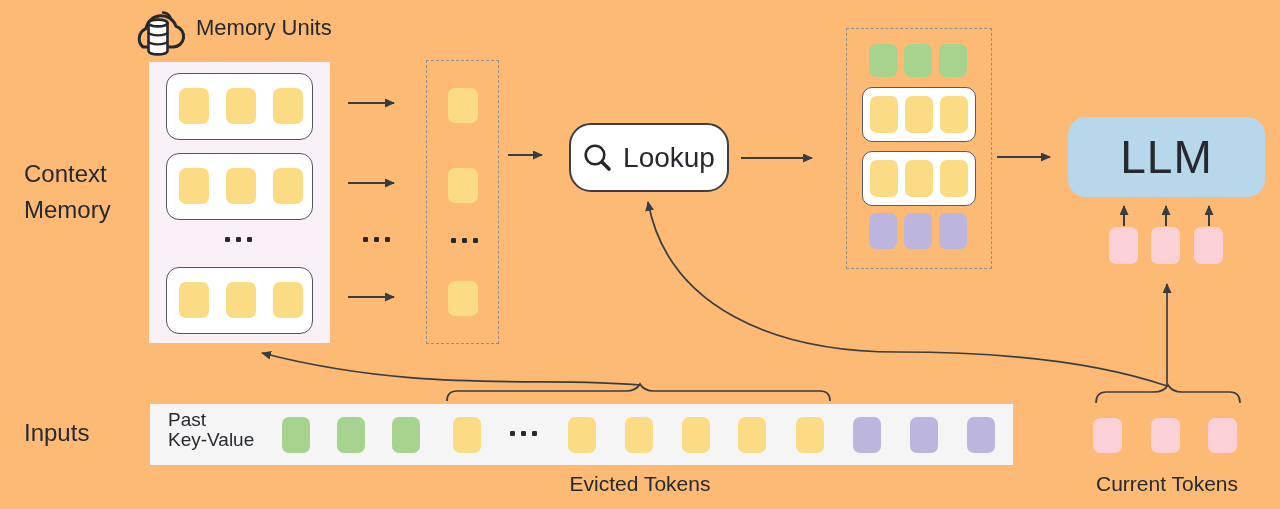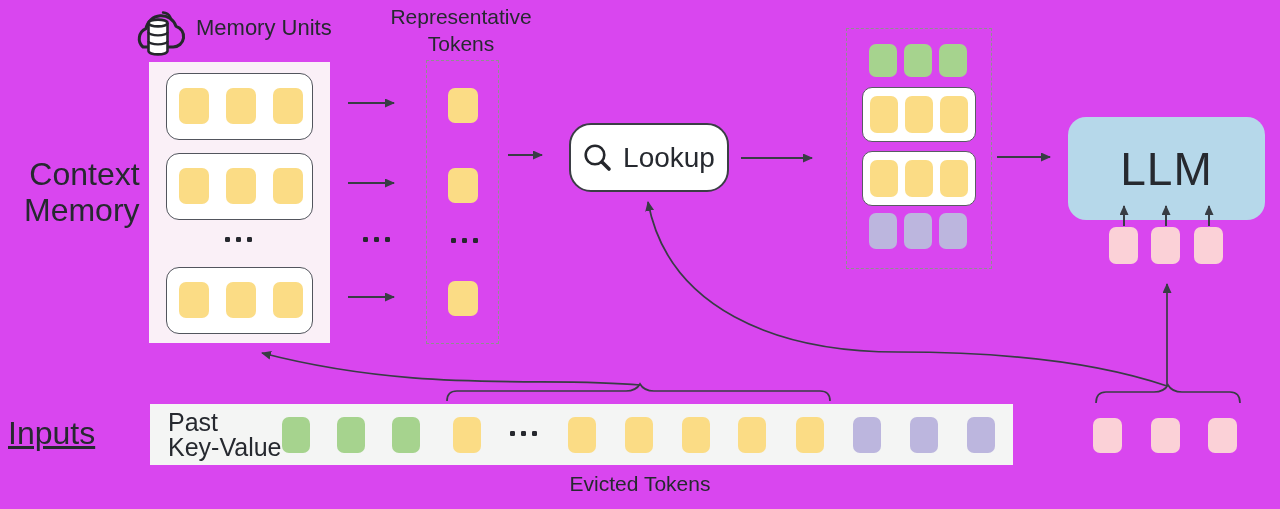--- a/index.html
+++ b/index.html
@@ -1,36 +1,36 @@
 <!DOCTYPE html>
 <html style="--accent-yellow: #FBDC85; --accent-green: #A6D38E; --accent-purple: #BCB6DE; --accent-pink: #FBD1D7; --llm-blue: #B6D8EA; --memory-bg: #FAF0F7; --strip-bg: #F4F5F4; --line: #383D44; --text: #26292F;"><head>
 <meta charset="utf-8">
 <style>
   html,body{margin:0;padding:0;background:#fff;}
   #canvas{
-    position:relative;width:1280px;height:509px;background:#d946ef;overflow:hidden;
+    position:relative;width:1280px;height:509px;background:#fdba74;overflow:hidden;
     font-family:"Liberation Sans","DejaVu Sans",sans-serif;color:var(--text,#26292F);
   }
   .abs{position:absolute;}
   .lbl{position:absolute;white-space:nowrap;}
   .ml{white-space:pre-line;}
   .ctr{transform:translateX(-50%);text-align:center;}
 
   
   #memory-panel{left:149px;top:62px;width:181px;height:281px;background:var(--memory-bg,#FAF0F7);}
   .unit{position:absolute;left:17px;width:145px;height:65px;background:#fff;
         border:1.4px solid #52555d;border-radius:13px;}
   #rep-box{left:426px;top:60px;width:71px;height:282px;border:1.6px dashed #8f8f8f;}
   #cache-box{left:846px;top:28px;width:144px;height:239px;border:1.6px dashed #8f8f8f;}
   .cache-rect{position:absolute;left:15px;width:112px;height:53px;background:#fff;
               border:1.3px solid #595c63;border-radius:10px;}
   #lookup-box{left:569px;top:123px;width:156px;height:65px;background:#fff;border:2px solid #3b3e45;
               border-radius:22px;display:flex;align-items:center;justify-content:center;gap:10px;}
   #lookup-box span{font-size:28px;}
-  #llm-box{left:1068px;top:117px;width:197px;height:103px;background:var(--llm-blue,#B6D8EA);
+  #llm-box{left:1068px;top:117px;width:197px;height:80px;background:var(--llm-blue,#B6D8EA);
            border-radius:18px;display:flex;align-items:center;justify-content:center;}
   #llm-box span{font-size:46px;letter-spacing:1px;}
   #strip{left:150px;top:404px;width:863px;height:61px;background:var(--strip-bg,#F4F5F4);}
 
   
   .tk{position:absolute;width:28px;height:36px;border-radius:7px;}
   .tk.y{background:var(--accent-yellow,#FBDC85);}
   .tk.g{background:var(--accent-green,#A6D38E);}
   .tk.p{background:var(--accent-purple,#BCB6DE);}
   .tk.k{background:var(--accent-pink,#FBD1D7);}
@@ -38,24 +38,24 @@
   .tk.rep{left:21px;width:30px;height:35px;}
   .tk.cache-g{width:28px;height:33px;top:15px;}
   .tk.cache-y{width:28px;height:37px;top:8px;}
   .tk.cache-p{width:28px;height:36px;top:184px;}
 
   
   .dots{position:absolute;display:flex;gap:6px;}
   .dots i{width:5px;height:5px;background:#26282e;border-radius:1.2px;}
 
   
-  .t27{font-size:32px;line-height:36px;text-align:right;}
+  .t27{font-size:24px;line-height:36px;}
   .t23{font-size:22px;}
   .t21{font-size:21px;line-height:27px;}
-  .t19{font-size:25px;line-height:25px;}
+  .t19{font-size:19px;line-height:20px;}
 
   svg.overlay{position:absolute;left:0;top:0;}
   .ln{stroke:var(--line,#383D44);stroke-width:2;fill:none;}
   .ln-thin{stroke:var(--line,#383D44);stroke-width:1.7;fill:none;}
   .icon-stroke{stroke:#25272c;fill:none;}
 </style>
 </head>
 <body>
 
 <div id="canvas">
@@ -97,22 +97,20 @@
       <i class="tk y in-unit" style="left:106px;"></i>
     </div>
   </div>
 
   <span class="dots" style="left:363px;top:237px;">
       <i></i>
       <i></i>
       <i></i>
     </span>
 
-  <div class="lbl t21 ml ctr" style="left:461px;top:3px;">Representative
-Tokens</div>
   <div class="abs" id="rep-box">
     <i class="tk y rep" style="top:27px;"></i>
     <i class="tk y rep" style="top:107px;"></i>
     <span class="dots" style="left:24px;top:177px;">
         <i></i>
         <i></i>
         <i></i>
       </span>
     <i class="tk y rep" style="top:220px;"></i>
   </div>
@@ -144,21 +142,21 @@
     <i class="tk p cache-p" style="left:92px;"></i>
   </div>
 
   <div class="abs" id="llm-box">
     <span>LLM</span>
   </div>
   <i class="tk k abs" style="left:1109px;top:227px;width:29px;height:37px;"></i>
   <i class="tk k abs" style="left:1151px;top:227px;width:29px;height:37px;"></i>
   <i class="tk k abs" style="left:1194px;top:227px;width:29px;height:37px;"></i>
 
-  <div class="lbl t27" style="left:8px;top:415px;text-decoration:underline;">Inputs</div>
+  <div class="lbl t27" style="left:24px;top:415px;">Inputs</div>
   <div class="abs" id="strip"></div>
   <div class="lbl t19 ml" style="left:168px;top:410px;">Past
 Key-Value</div>
 
   <i class="tk g abs" style="left:282px;top:417px;"></i>
   <i class="tk g abs" style="left:337px;top:417px;"></i>
   <i class="tk g abs" style="left:392px;top:417px;"></i>
   <i class="tk y abs" style="left:453px;top:417px;"></i>
   <span class="dots" style="left:510px;top:431px;">
       <i></i>
@@ -172,20 +170,21 @@
   <i class="tk y abs" style="left:796px;top:417px;"></i>
   <i class="tk p abs" style="left:853px;top:417px;"></i>
   <i class="tk p abs" style="left:910px;top:417px;"></i>
   <i class="tk p abs" style="left:967px;top:417px;"></i>
 
   <i class="tk k abs" style="left:1093px;top:418px;width:29px;height:35px;"></i>
   <i class="tk k abs" style="left:1151px;top:418px;width:29px;height:35px;"></i>
   <i class="tk k abs" style="left:1208px;top:418px;width:29px;height:35px;"></i>
 
   <div class="lbl t21 ctr" style="left:640px;top:470px;text-align:right;">Evicted Tokens</div>
+  <div class="lbl t21 ctr" style="left:1167px;top:470px;">Current Tokens</div>
 
   <svg class="overlay" width="1280" height="509">
     <defs>
       <marker id="ah" markerUnits="userSpaceOnUse" markerWidth="11" markerHeight="10" refX="9" refY="4.5" orient="auto">
         <path d="M0,0 L10,4.5 L0,9 Z" style="fill:var(--line,#383D44)"></path>
       </marker>
     </defs>
     <path class="ln" d="M348,103 H394" marker-end="url(#ah)"></path>
     <path class="ln" d="M348,183 H394" marker-end="url(#ah)"></path>
     <path class="ln" d="M348,297 H394" marker-end="url(#ah)"></path>

